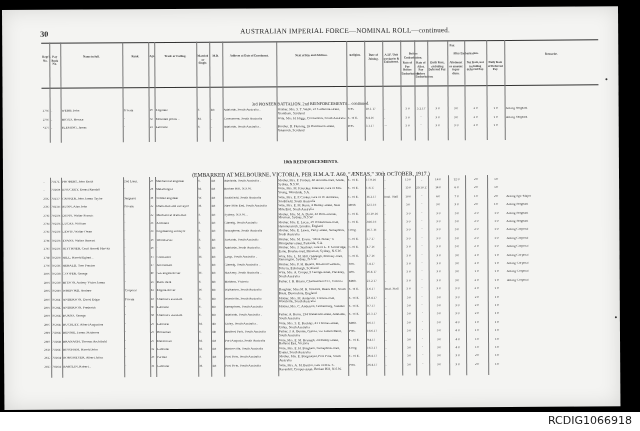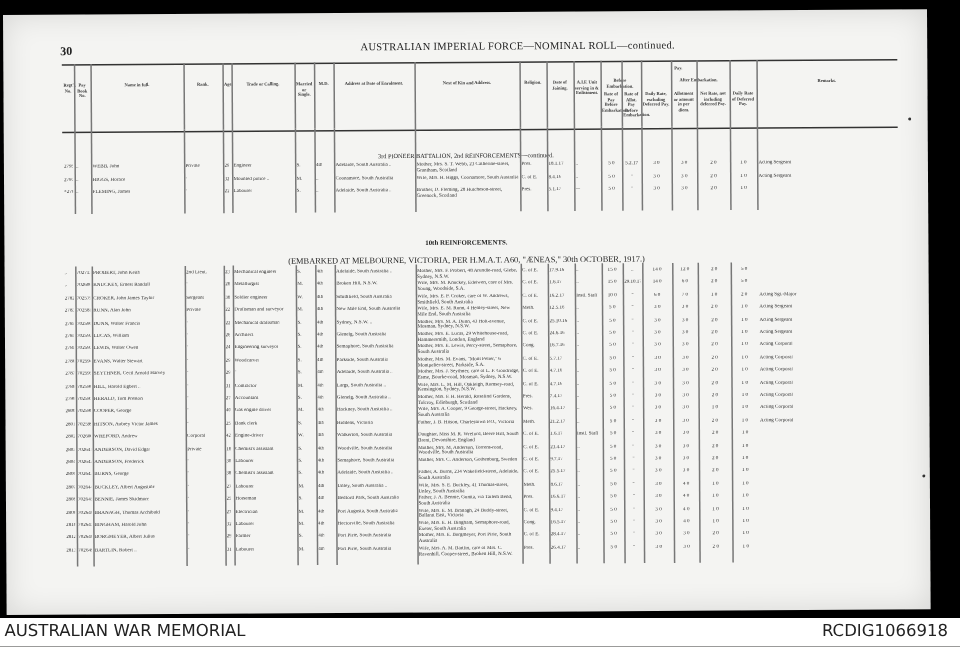--- a/index.html
+++ b/index.html
@@ -689,15 +689,14 @@
       <div class="grid-line" style="left: 484px; top: 168px; height: 200px;"></div>
       <div class="grid-line" style="left: 502px; top: 33px; height: 44px;"></div>
       <div class="grid-line" style="left: 502px; top: 77px; height: 56px;"></div>
     </div>
 
   <div class="speck" style="left:603px;top:72px;"></div>
   <div class="speck" style="left:611px;top:310px;"></div>
 </div>
 
 <div class="footer">
-  <span class="left">AUSTRALIAN WAR MEMORIAL</span>
   <span class="right">RCDIG1066918</span>
 </div>
 
 </body></html>

